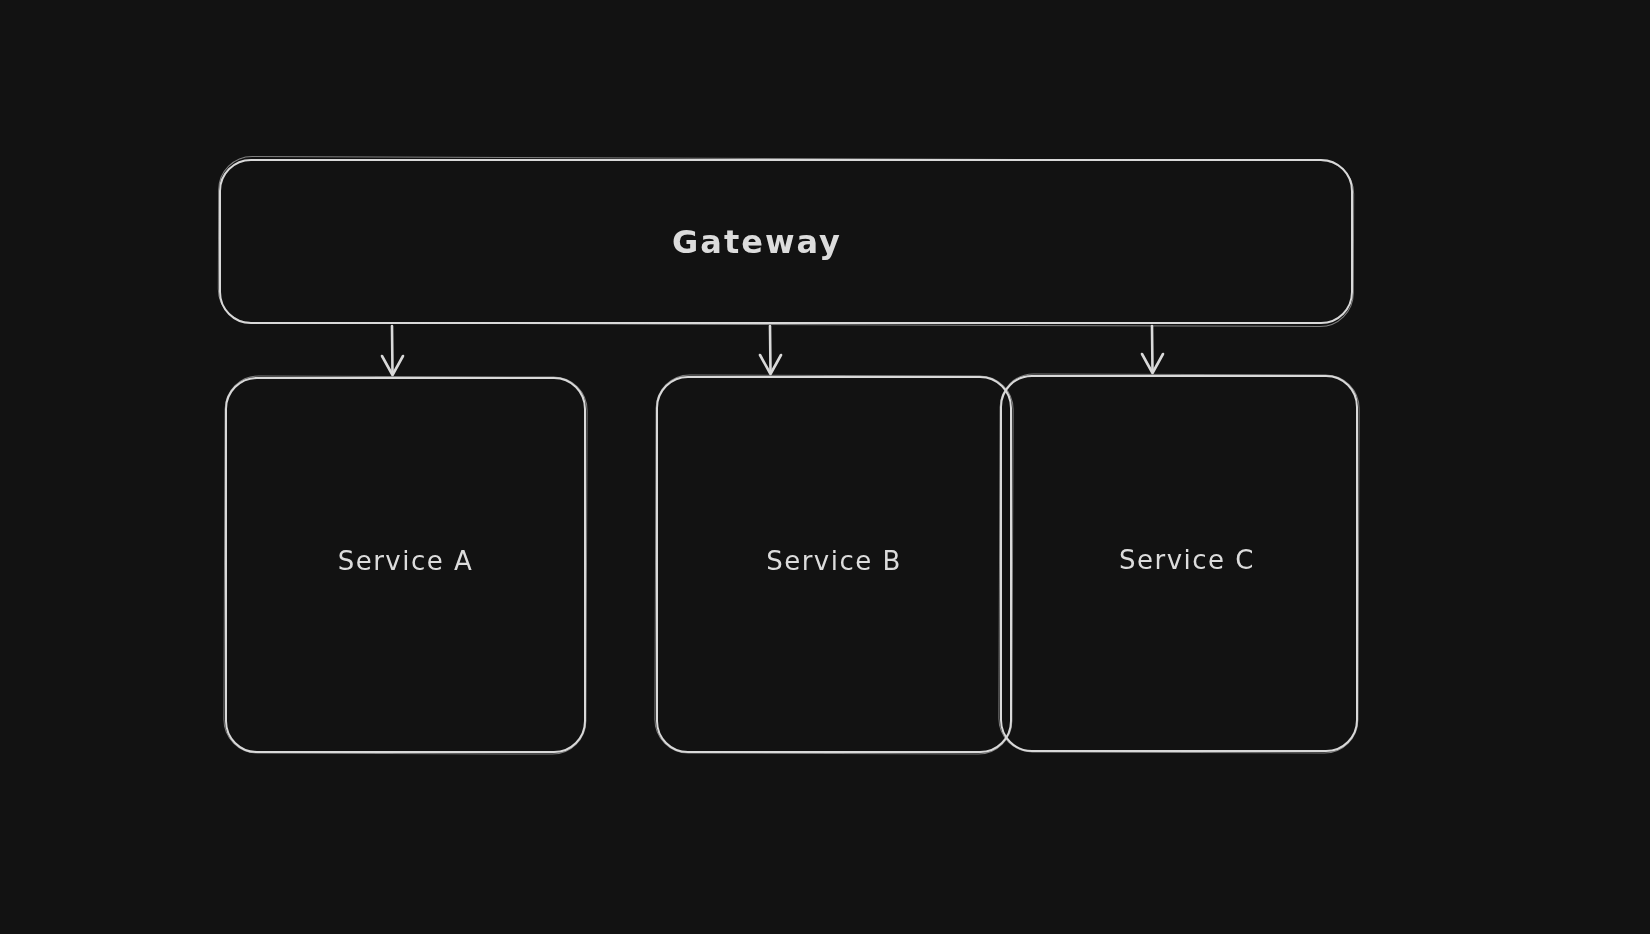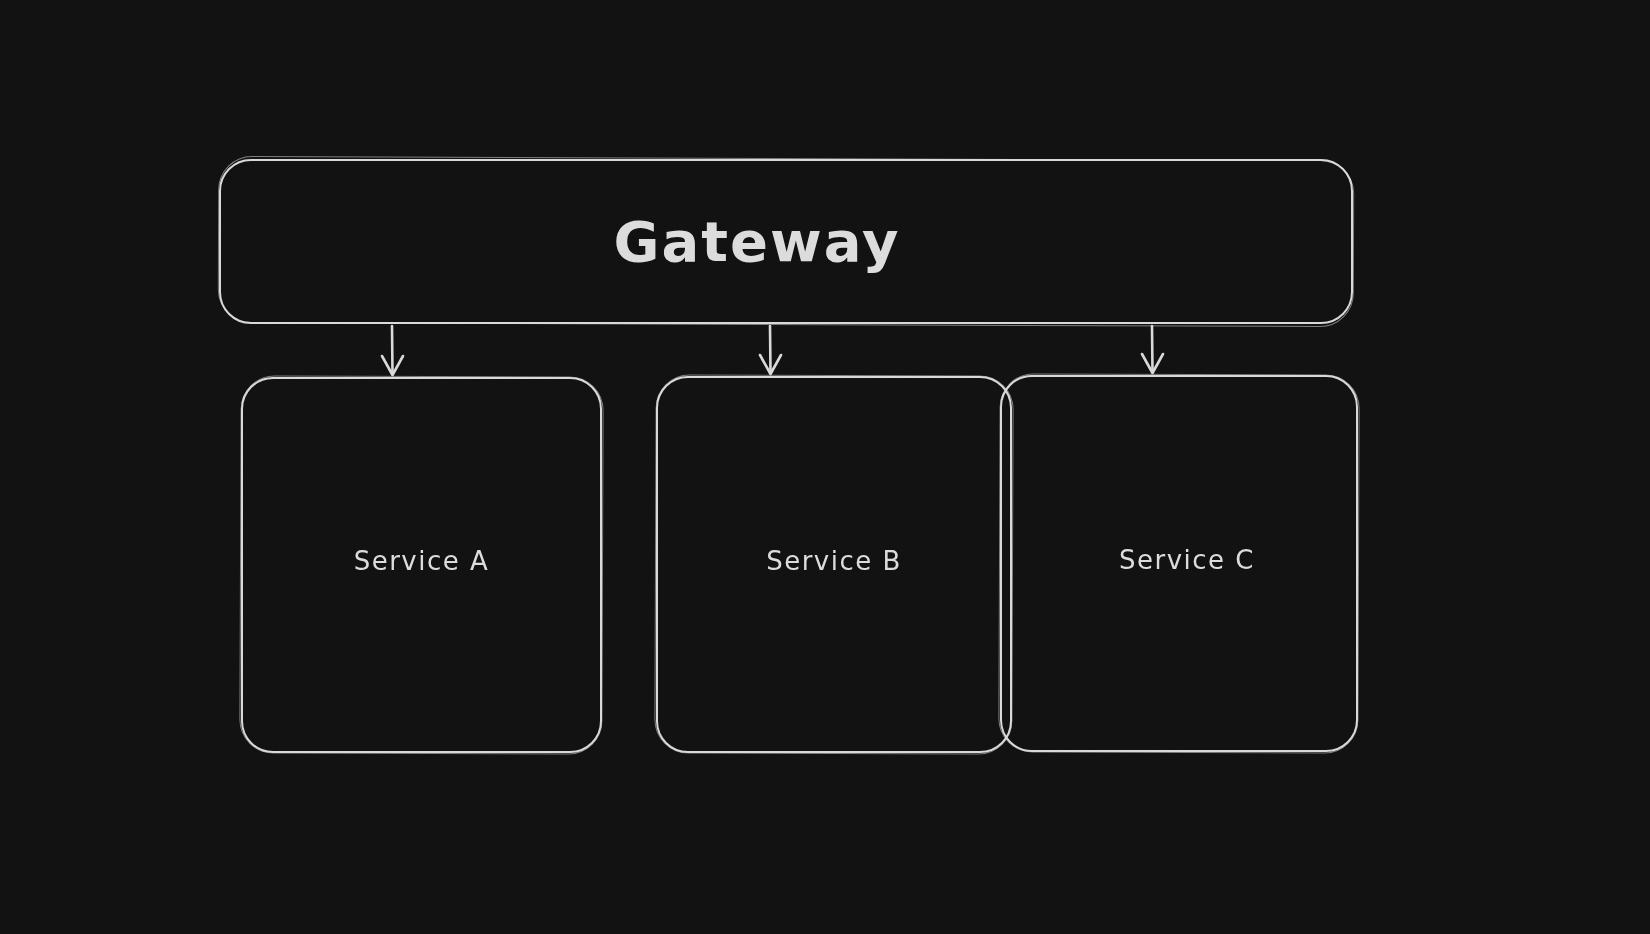--- a/index.html
+++ b/index.html
@@ -37,31 +37,31 @@
   .node::before {
     content: "";
     position: absolute;
     inset: -3px;
     border: 1.3px solid rgba(217,217,217,0.55);
     border-radius: 34px;
     transform: rotate(0.22deg);
     pointer-events: none;
   }
   .node-gateway { left: 219px; top: 159px; width: 1134px; height: 165px; }
-  .node-service-a { left: 241px; top: 377px; width: 361px; height: 376px; }
+  .node-service-a { left: 225px; top: 377px; width: 361px; height: 376px; }
   .node-service-b { left: 612px; top: 376px; width: 356px; height: 377px; margin-left: 44px; }
   .node-service-c { left: 1000px; top: 375px; width: 358px; height: 377px; padding-left: 16px; }
 
   .label {
     color: #dcdcdc;
     white-space: nowrap;
     user-select: none;
   }
   .label-lg {
-    font-size: 56px;
+    font-size: 32px;
     font-weight: bold;
     letter-spacing: 2px;
     transform: translateX(-29px); 
   }
   .label-md {
     font-size: 26px;
     letter-spacing: 1.5px;
     transform: translateY(-4px);
   }
   .edge {

